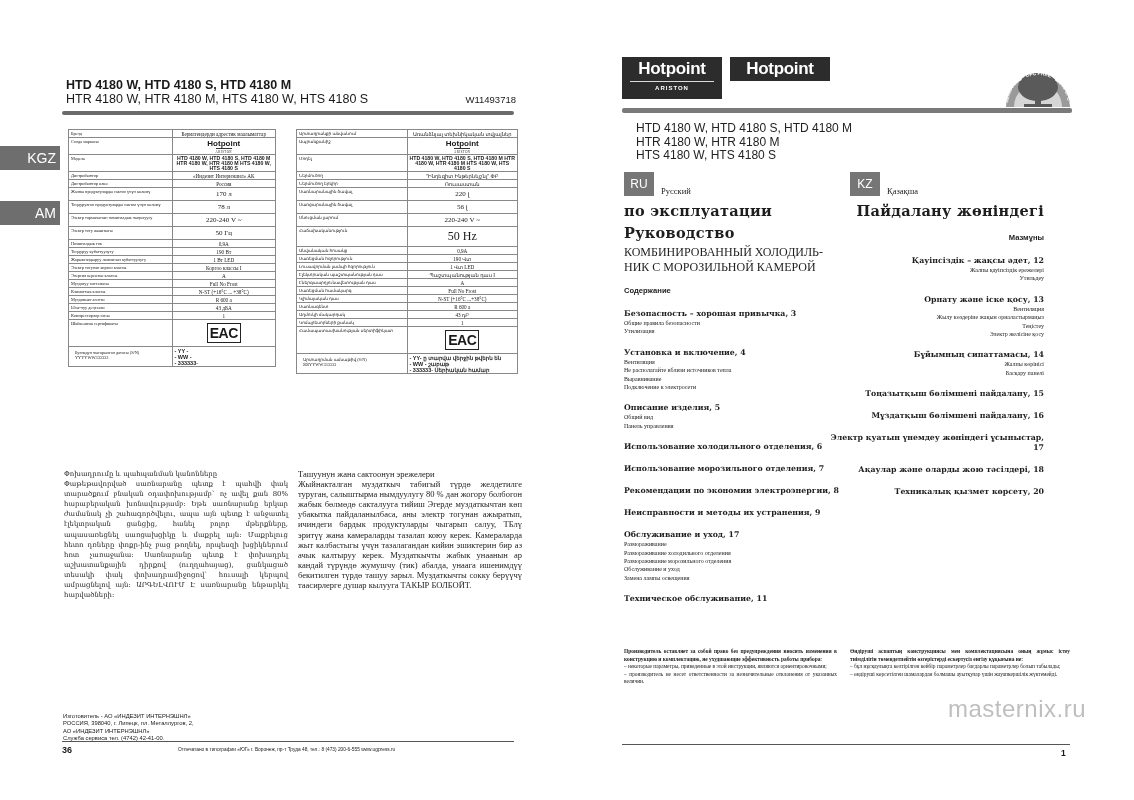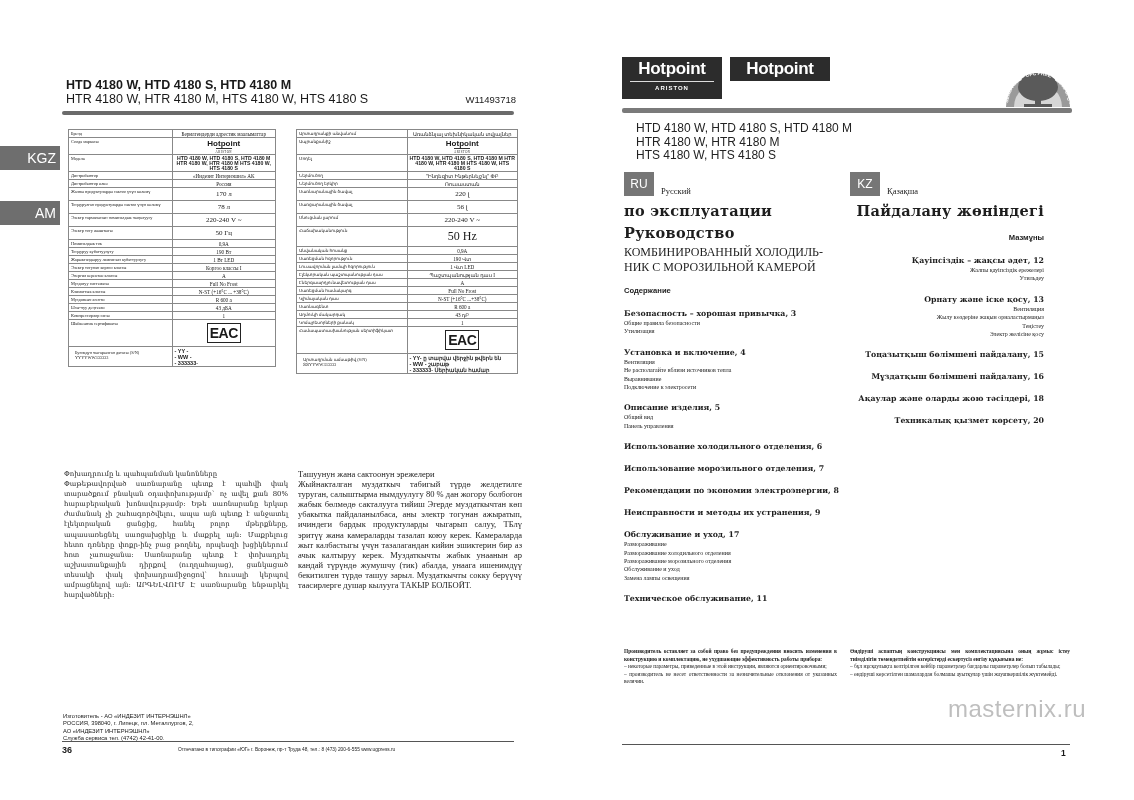--- a/index.html
+++ b/index.html
@@ -405,24 +405,32 @@
         <div class="toc-sub">Утильдеу</div>
       </div>
       <div class="toc-sec">
         <div class="toc-sec-title">Орнату және іске қосу, 13</div>
         <div class="toc-sub">Вентиляция</div>
         <div class="toc-sub">Жылу көздеріне жақын орналастырмаңыз</div>
         <div class="toc-sub">Теңістеу</div>
         <div class="toc-sub">Электр желісіне қосу</div>
       </div>
       <div class="toc-sec">
+        <div class="toc-sec-title">Бұйымның сипаттамасы, 14</div>
+        <div class="toc-sub">Жалпы көрінісі</div>
+        <div class="toc-sub">Басқару панелі</div>
+      </div>
+      <div class="toc-sec">
         <div class="toc-sec-title">Тоңазытқыш бөлімшені пайдалану, 15</div>
       </div>
       <div class="toc-sec">
         <div class="toc-sec-title">Мұздатқыш бөлімшені пайдалану, 16</div>
+      </div>
+      <div class="toc-sec">
+        <div class="toc-sec-title">Электр қуатын үнемдеу жөніндегі ұсыныстар, 17</div>
       </div>
       <div class="toc-sec">
         <div class="toc-sec-title">Ақаулар және оларды жою тәсілдері, 18</div>
       </div>
       <div class="toc-sec">
         <div class="toc-sec-title">Техникалық қызмет көрсету, 20</div>
       </div>
     </div>
 </div>
 

